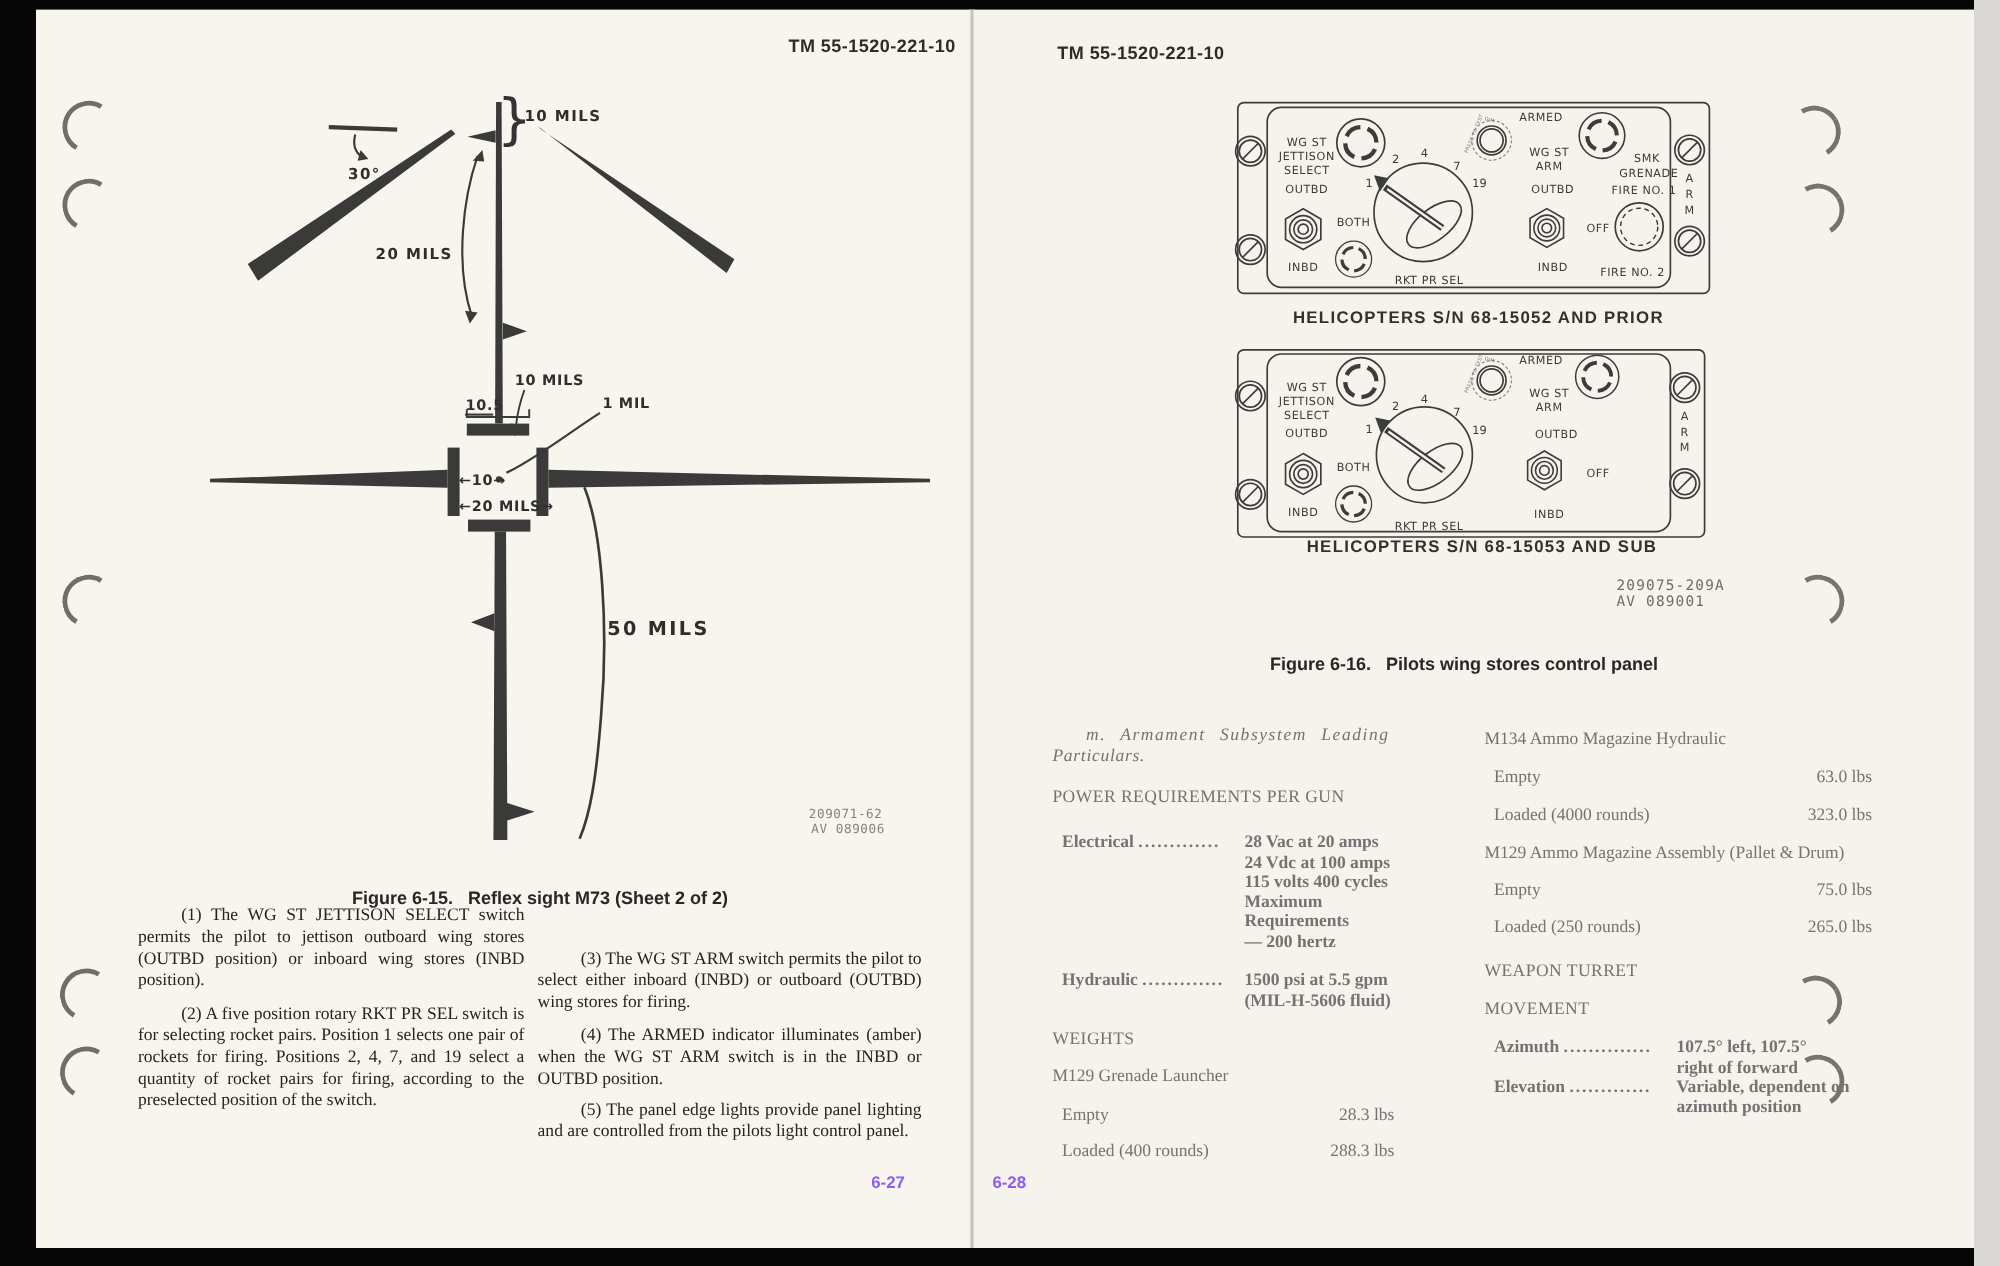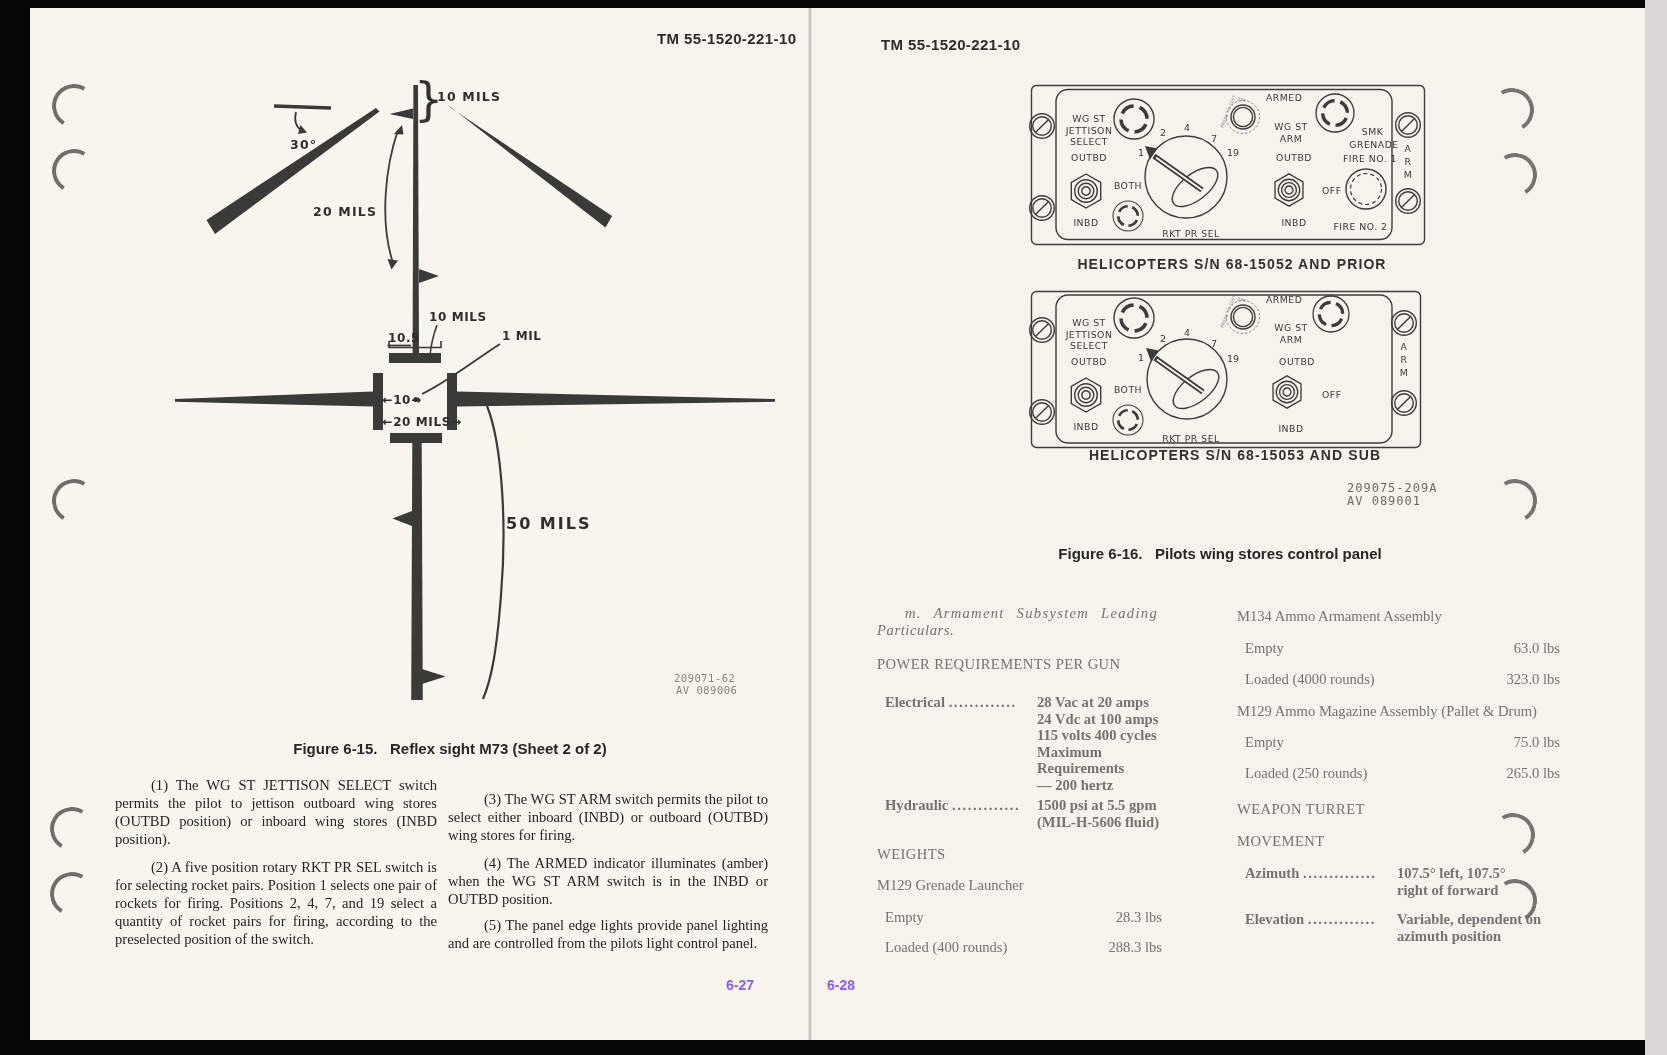--- a/index.html
+++ b/index.html
@@ -146,21 +146,21 @@
   <polygon class="ret-fill" points="262,441 262,456 242.5,448.5"></polygon>
   <polygon class="ret-fill" points="272,599 272,614 295.5,606.5"></polygon>
   <path class="ret-ln" d="M337,336 C352,373 357,455 351,525 C347,578 342,608 333,629" stroke-width="2.2"></path>
   <text class="dl-lg" x="356" y="459">50 MILS</text>
   <text class="refsvg" x="524" y="612">209071-62</text>
   <text class="refsvg" x="526" y="624">AV 089006</text>
 </svg>
 
 <div class="figcap" style="left:240px;top:740px;width:420px">Figure 6-15.   Reflex sight M73 (Sheet 2 of 2)</div>
 
-<div class="textcol" style="left:115px;top:776px;width:322px">
+<div class="textcol" style="left:115px;top:754px;width:322px">
   <p>(1)   The WG ST JETTISON SELECT switch permits the pilot to jettison outboard wing stores (OUTBD position) or inboard wing stores (INBD position).</p>
   <p>(2)   A five position rotary RKT PR SEL switch is for selecting rocket pairs. Position 1 selects one pair of rockets for firing. Positions 2, 4, 7, and 19 select a quantity of rocket pairs for firing, according to the preselected position of the switch.</p>
 </div>
 <div class="textcol" style="left:448px;top:790px;width:320px">
   <p>(3)   The WG ST ARM switch permits the pilot to select either inboard (INBD) or outboard (OUTBD) wing stores for firing.</p>
   <p>(4)   The ARMED indicator illuminates (amber) when the WG ST ARM switch is in the INBD or OUTBD position.</p>
   <p style="margin-top:8px">(5)   The panel edge lights provide panel lighting and are controlled from the pilots light control panel.</p>
 </div>
 
 <div class="pageno" style="left:726px;top:977px">6-27</div>
@@ -284,41 +284,41 @@
   <div class="leader" style="margin-top:21px">
     <span class="labbox"><span>Electrical</span> <span class="dots">.............</span></span>
     <div class="vlines">
       <div>28 Vac at 20 amps</div>
       <div>24 Vdc at 100 amps</div>
       <div>115 volts 400 cycles</div>
       <div>Maximum Requirements</div>
       <div>— 200 hertz</div>
     </div>
   </div>
-  <div class="leader" style="margin-top:4px">
+  <div class="leader" style="margin-top:16px">
     <span class="labbox"><span>Hydraulic</span> <span class="dots">.............</span></span>
     <div class="vlines">
       <div>1500 psi at 5.5 gpm</div>
       <div>(MIL-H-5606 fluid)</div>
     </div>
   </div>
   <div class="h" style="margin-top:16px">WEIGHTS</div>
   <div style="margin-top:14px">M129 Grenade Launcher</div>
   <div class="wrow" style="margin-top:15px">
     <span>Empty</span>
       <span>28.3 lbs</span>
   </div>
   <div class="wrow" style="margin-top:13px">
     <span>Loaded (400 rounds)</span>
       <span>288.3 lbs</span>
   </div>
 </div>
 
 <div class="rp" style="left:1237px;top:608px;width:323px">
-  <div>M134 Ammo Armament Assembly</div>
+  <div>M134 Ammo Magazine Hydraulic</div>
   <div class="wrow" style="margin-top:15px">
     <span>Empty</span>
       <span>63.0 lbs</span>
   </div>
   <div class="wrow" style="margin-top:14px">
     <span>Loaded (4000 rounds)</span>
       <span>323.0 lbs</span>
   </div>
   <div class="nowrap" style="margin-top:15px">M129 Ammo Magazine Assembly (Pallet &amp; Drum)</div>
   <div class="wrow" style="margin-top:14px">
@@ -331,21 +331,21 @@
   </div>
   <div class="h" style="margin-top:19px">WEAPON TURRET</div>
   <div class="h" style="margin-top:15px">MOVEMENT</div>
   <div class="leader" style="margin-top:15px">
     <span class="labbox"><span>Azimuth</span> <span class="dots">..............</span></span>
     <div class="vlines">
       <div>107.5° left, 107.5°</div>
       <div>right of forward</div>
     </div>
   </div>
-  <div class="leader" style="margin-top:13px">
+  <div class="leader" style="">
     <span class="labbox"><span>Elevation</span> <span class="dots">.............</span></span>
     <div class="vlines">
       <div>Variable, dependent on</div>
       <div>azimuth position</div>
     </div>
   </div>
 </div>
 
 <div class="pageno" style="left:827px;top:977px">6-28</div>
 

